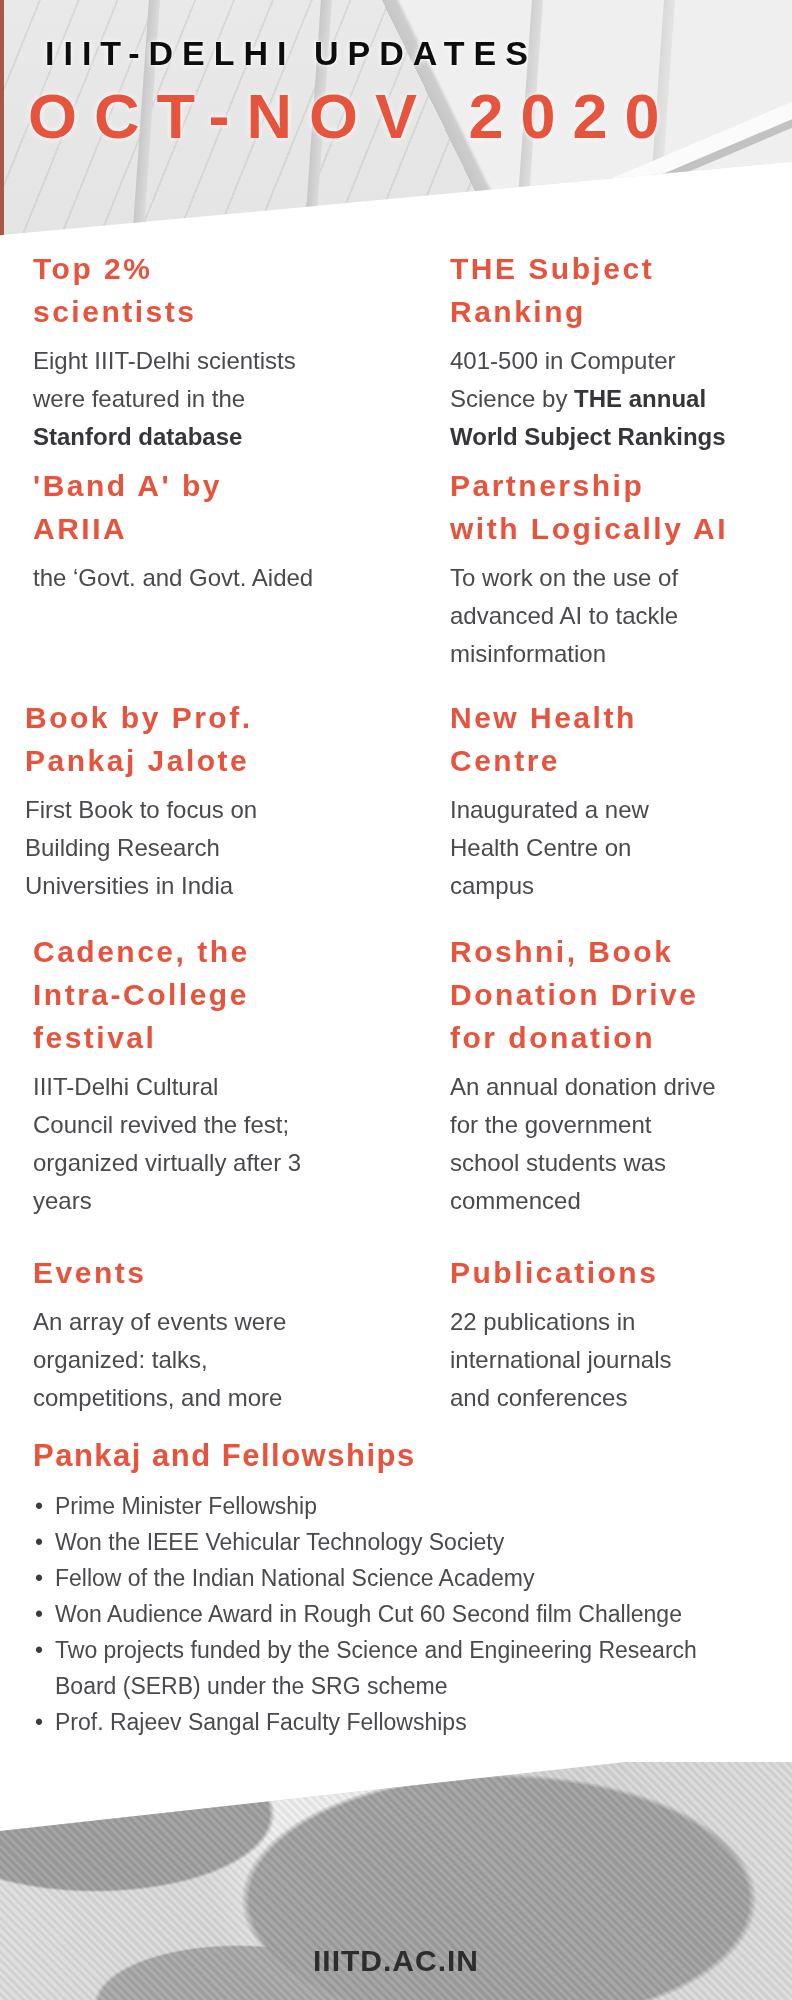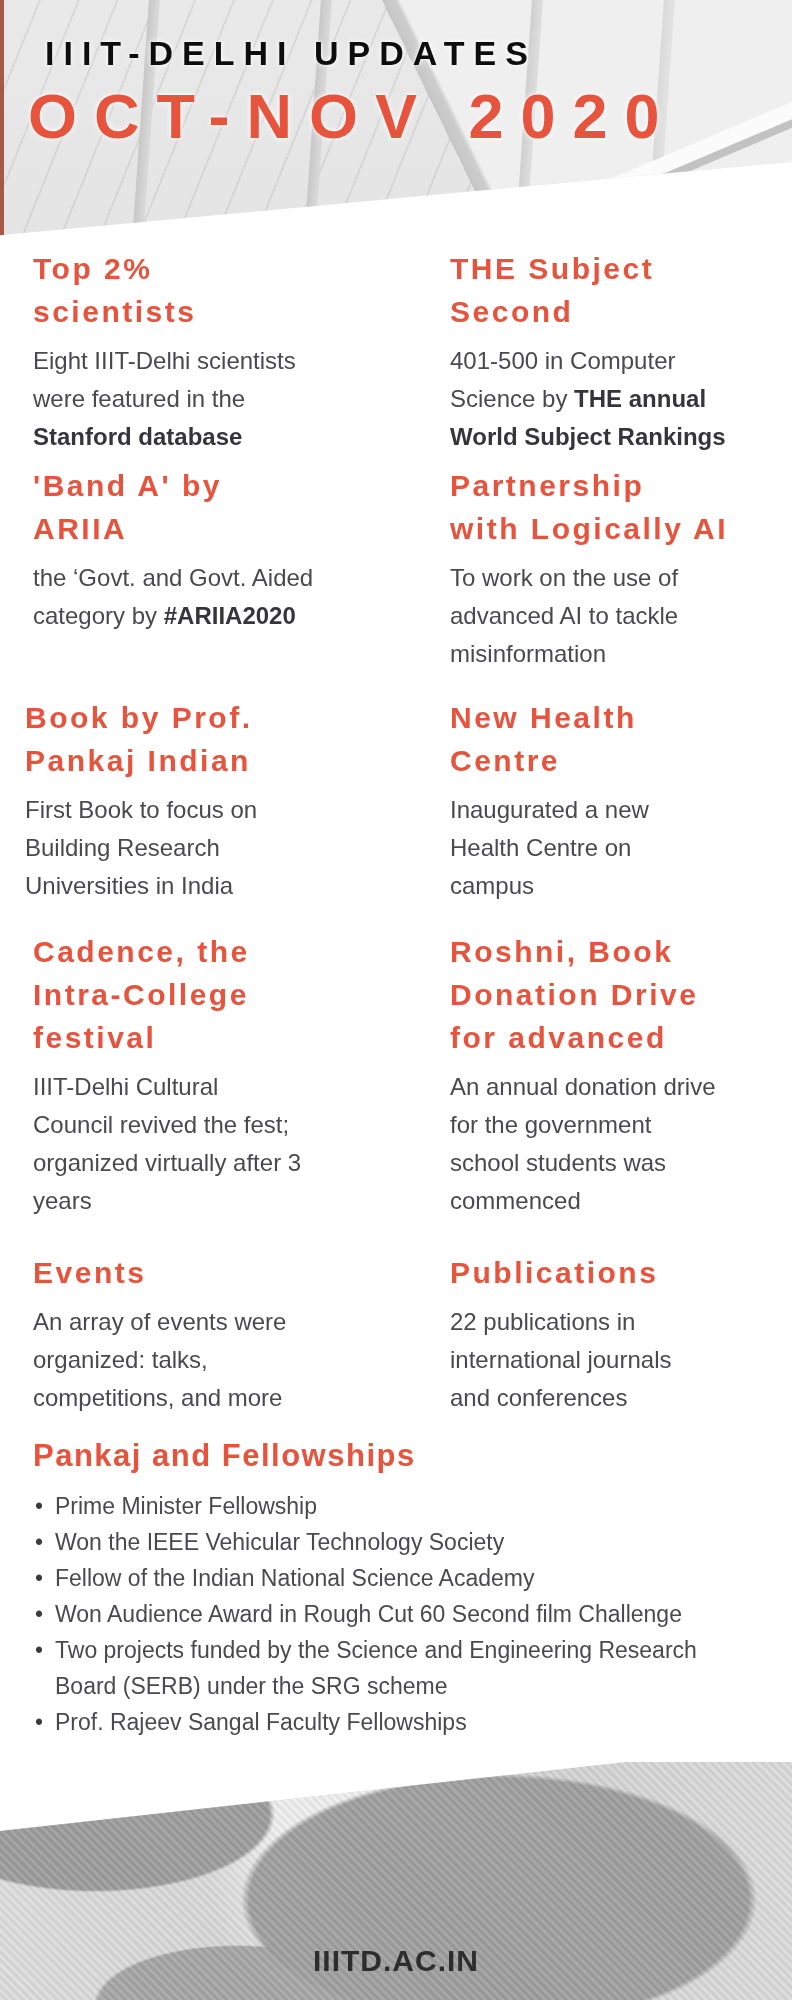--- a/index.html
+++ b/index.html
@@ -101,56 +101,55 @@
     <p class="cb">
       <span class="bl"><span>Eight IIIT-Delhi scientists</span></span>
       <span class="bl"><span>were featured in the</span></span>
       <span class="bl"><b>Stanford database</b></span>
     </p>
   </section>
 
   <section class="card" style="left:450px;top:247px">
     <h2 class="ch">
       <span class="hl">THE Subject</span>
-      <span class="hl">Second</span>
+      <span class="hl">Ranking</span>
     </h2>
     <p class="cb">
       <span class="bl"><span>401-500 in Computer</span></span>
       <span class="bl"><span>Science by </span><b>THE annual</b></span>
       <span class="bl"><b>World Subject Rankings</b></span>
     </p>
   </section>
 
   <section class="card" style="left:33px;top:464px">
     <h2 class="ch">
       <span class="hl">'Band A' by</span>
       <span class="hl">ARIIA</span>
     </h2>
     <p class="cb">
       <span class="bl"><span>the ‘Govt. and Govt. Aided</span></span>
-      <span class="bl"><span>category by </span><b>#ARIIA2020</b></span>
     </p>
   </section>
 
   <section class="card" style="left:450px;top:464px">
     <h2 class="ch">
       <span class="hl">Partnership</span>
       <span class="hl">with Logically AI</span>
     </h2>
     <p class="cb">
       <span class="bl"><span>To work on the use of</span></span>
       <span class="bl"><span>advanced AI to tackle</span></span>
       <span class="bl"><span>misinformation</span></span>
     </p>
   </section>
 
   <section class="card" style="left:25px;top:696px">
     <h2 class="ch">
       <span class="hl">Book by Prof.</span>
-      <span class="hl">Pankaj Indian</span>
+      <span class="hl">Pankaj Jalote</span>
     </h2>
     <p class="cb">
       <span class="bl"><span>First Book to focus on</span></span>
       <span class="bl"><span>Building Research</span></span>
       <span class="bl"><span>Universities in India</span></span>
     </p>
   </section>
 
   <section class="card" style="left:450px;top:696px">
     <h2 class="ch">
@@ -175,21 +174,21 @@
       <span class="bl"><span>Council revived the fest;</span></span>
       <span class="bl"><span>organized virtually after 3</span></span>
       <span class="bl"><span>years</span></span>
     </p>
   </section>
 
   <section class="card" style="left:450px;top:930px">
     <h2 class="ch">
       <span class="hl">Roshni, Book</span>
       <span class="hl">Donation Drive</span>
-      <span class="hl">for advanced</span>
+      <span class="hl">for donation</span>
     </h2>
     <p class="cb">
       <span class="bl"><span>An annual donation drive</span></span>
       <span class="bl"><span>for the government</span></span>
       <span class="bl"><span>school students was</span></span>
       <span class="bl"><span>commenced</span></span>
     </p>
   </section>
 
   <section class="card" style="left:33px;top:1251px">

